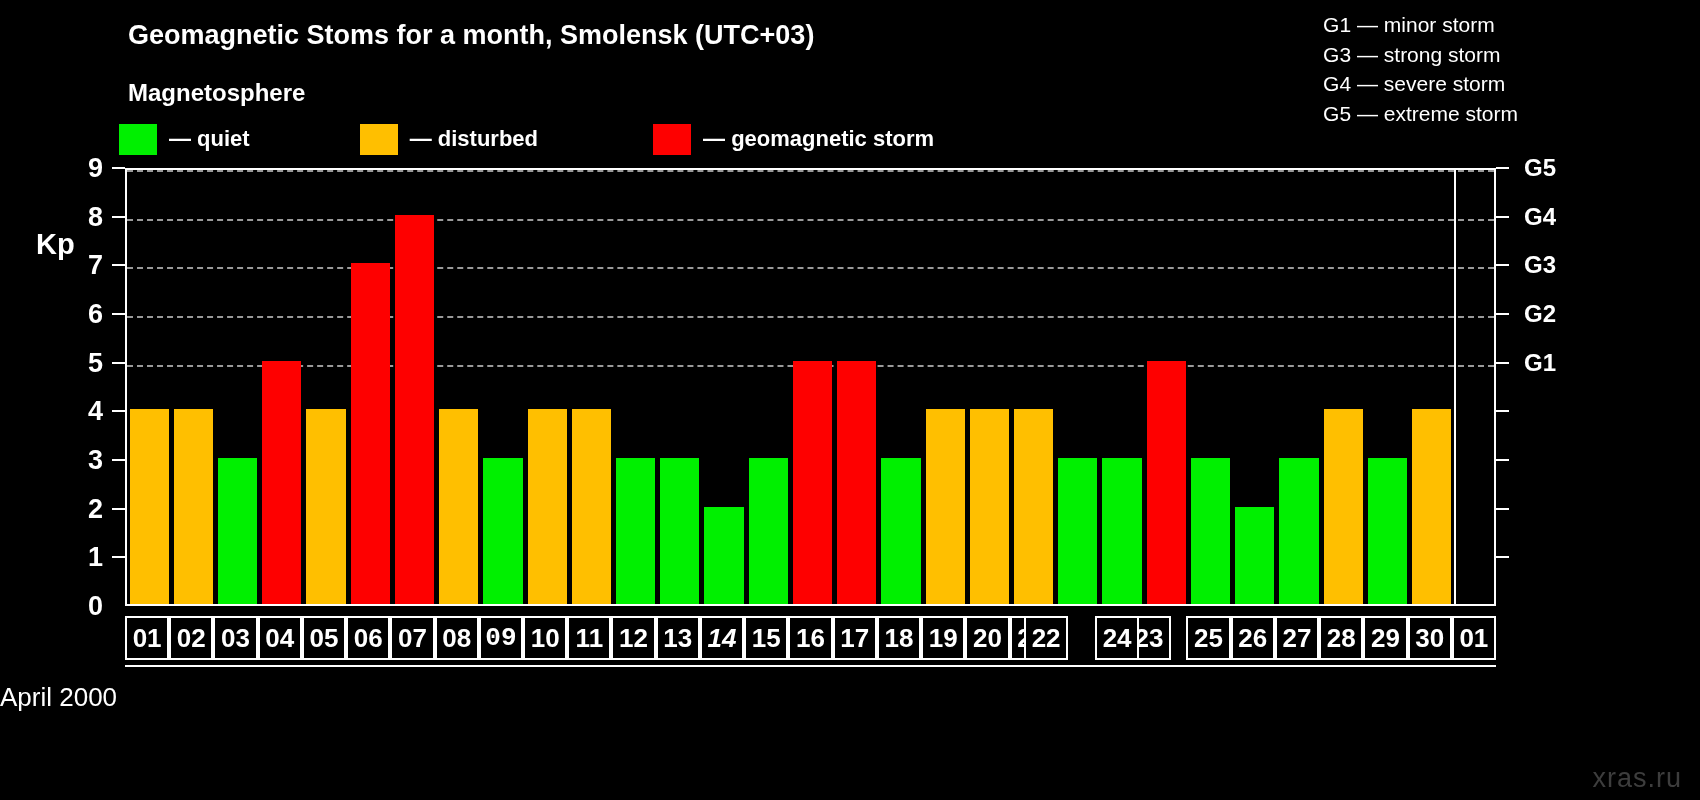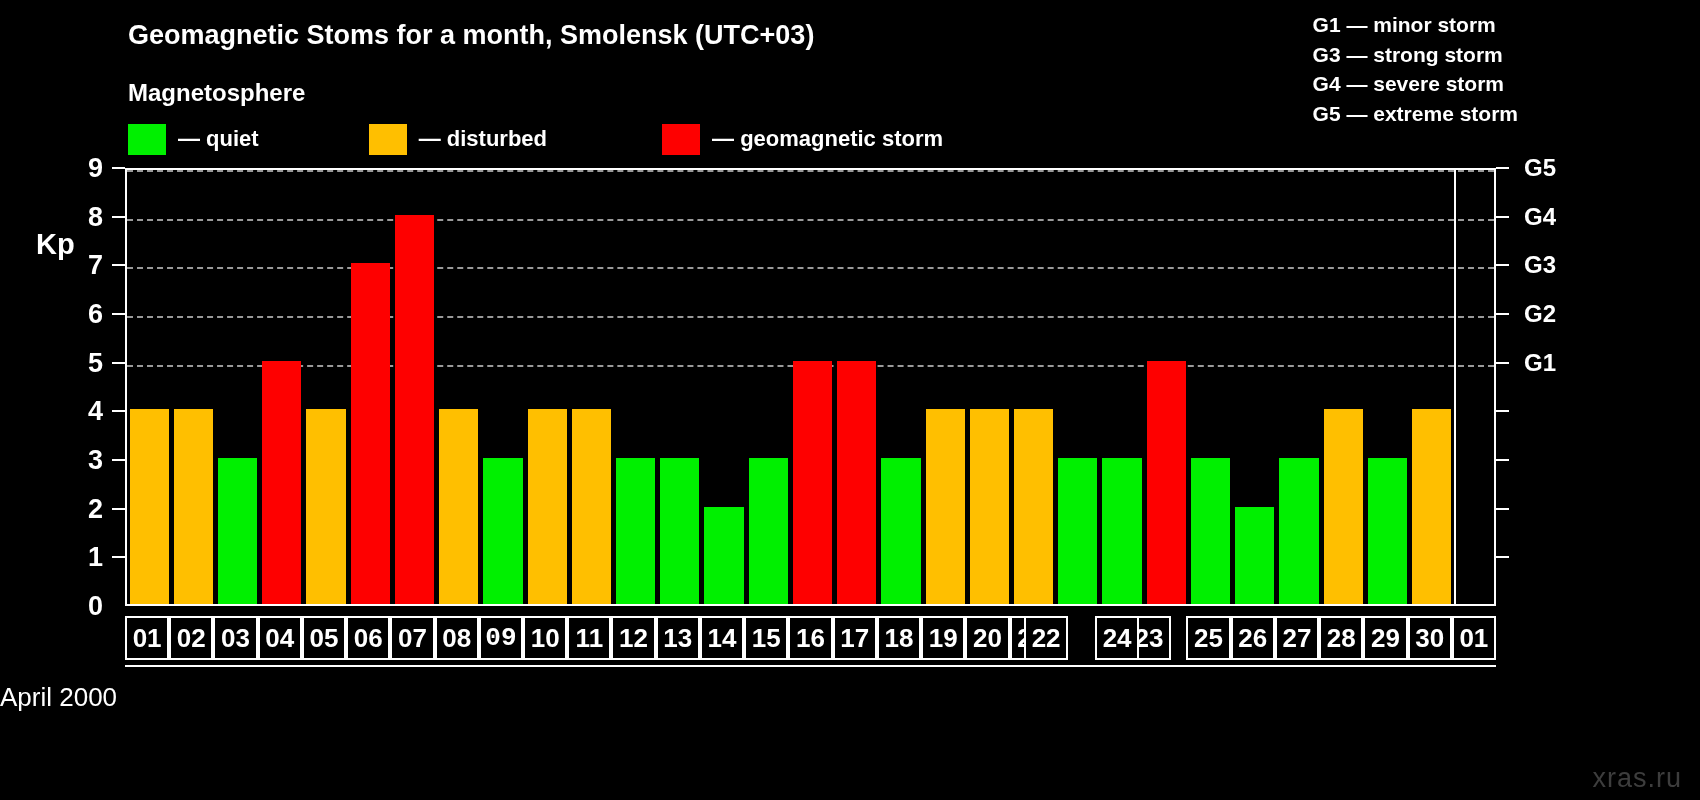--- a/index.html
+++ b/index.html
@@ -31,21 +31,21 @@
     position: absolute;
     left: 128px;
     top: 79px;
     font-size: 24px;
     font-weight: bold;
     white-space: nowrap;
   }
 
   #legend-row {
     position: absolute;
-    left: 128px;
+    left: 119px;
     top: 122px;
     display: flex;
     height: 34px;
   }
   .legend-entry {
     display: flex;
     align-items: center;
     height: 34px;
   }
   .legend-swatch {
@@ -62,21 +62,21 @@
 
   
   #g-scale {
     position: absolute;
     right: 182px;
     top: 10px;
     text-align: left;
   }
   .g-line {
     font-size: 21px;
-    font-weight: bold;
+    font-weight: normal;
     line-height: 29.5px;
     white-space: nowrap;
   }
 
   
   #plot-frame {
     position: absolute;
     left: 125px;
     top: 168px;
     width: 1371px;
@@ -349,21 +349,21 @@
     <div class="day-box" style="left: 132.677px; width: 44.2258px;">04</div>
     <div class="day-box" style="left: 176.903px; width: 44.2258px;">05</div>
     <div class="day-box" style="left: 221.129px; width: 44.2258px;">06</div>
     <div class="day-box" style="left: 265.355px; width: 44.2258px;">07</div>
     <div class="day-box" style="left: 309.581px; width: 44.2258px;">08</div>
     <div class="day-box" style="left: 353.806px; width: 44.2258px; font-family: Liberation Mono, monospace;">09</div>
     <div class="day-box" style="left: 398.032px; width: 44.2258px;">10</div>
     <div class="day-box" style="left: 442.258px; width: 44.2258px;">11</div>
     <div class="day-box" style="left: 486.484px; width: 44.2258px;">12</div>
     <div class="day-box" style="left: 530.71px; width: 44.2258px;">13</div>
-    <div class="day-box" style="left: 574.935px; width: 44.2258px;">14</div>
+    <div class="day-box" style="left: 574.935px; width: 44.2258px; font-style: italic;">14</div>
     <div class="day-box" style="left: 619.161px; width: 44.2258px;">15</div>
     <div class="day-box" style="left: 663.387px; width: 44.2258px;">16</div>
     <div class="day-box" style="left: 707.613px; width: 44.2258px;">17</div>
     <div class="day-box" style="left: 751.839px; width: 44.2258px;">18</div>
     <div class="day-box" style="left: 796.065px; width: 44.2258px;">19</div>
     <div class="day-box" style="left: 840.29px; width: 44.2258px;">20</div>
     <div class="day-box" style="left: 884.516px; width: 44.2258px;">21</div>
     <div class="day-box" style="left: 899px; width: 44.2258px;">22</div>
     <div class="day-box" style="left: 972.968px; width: 44.2258px; margin-left: 29px;">23</div>
     <div class="day-box" style="left: 970px; width: 44.2258px;">24</div>

